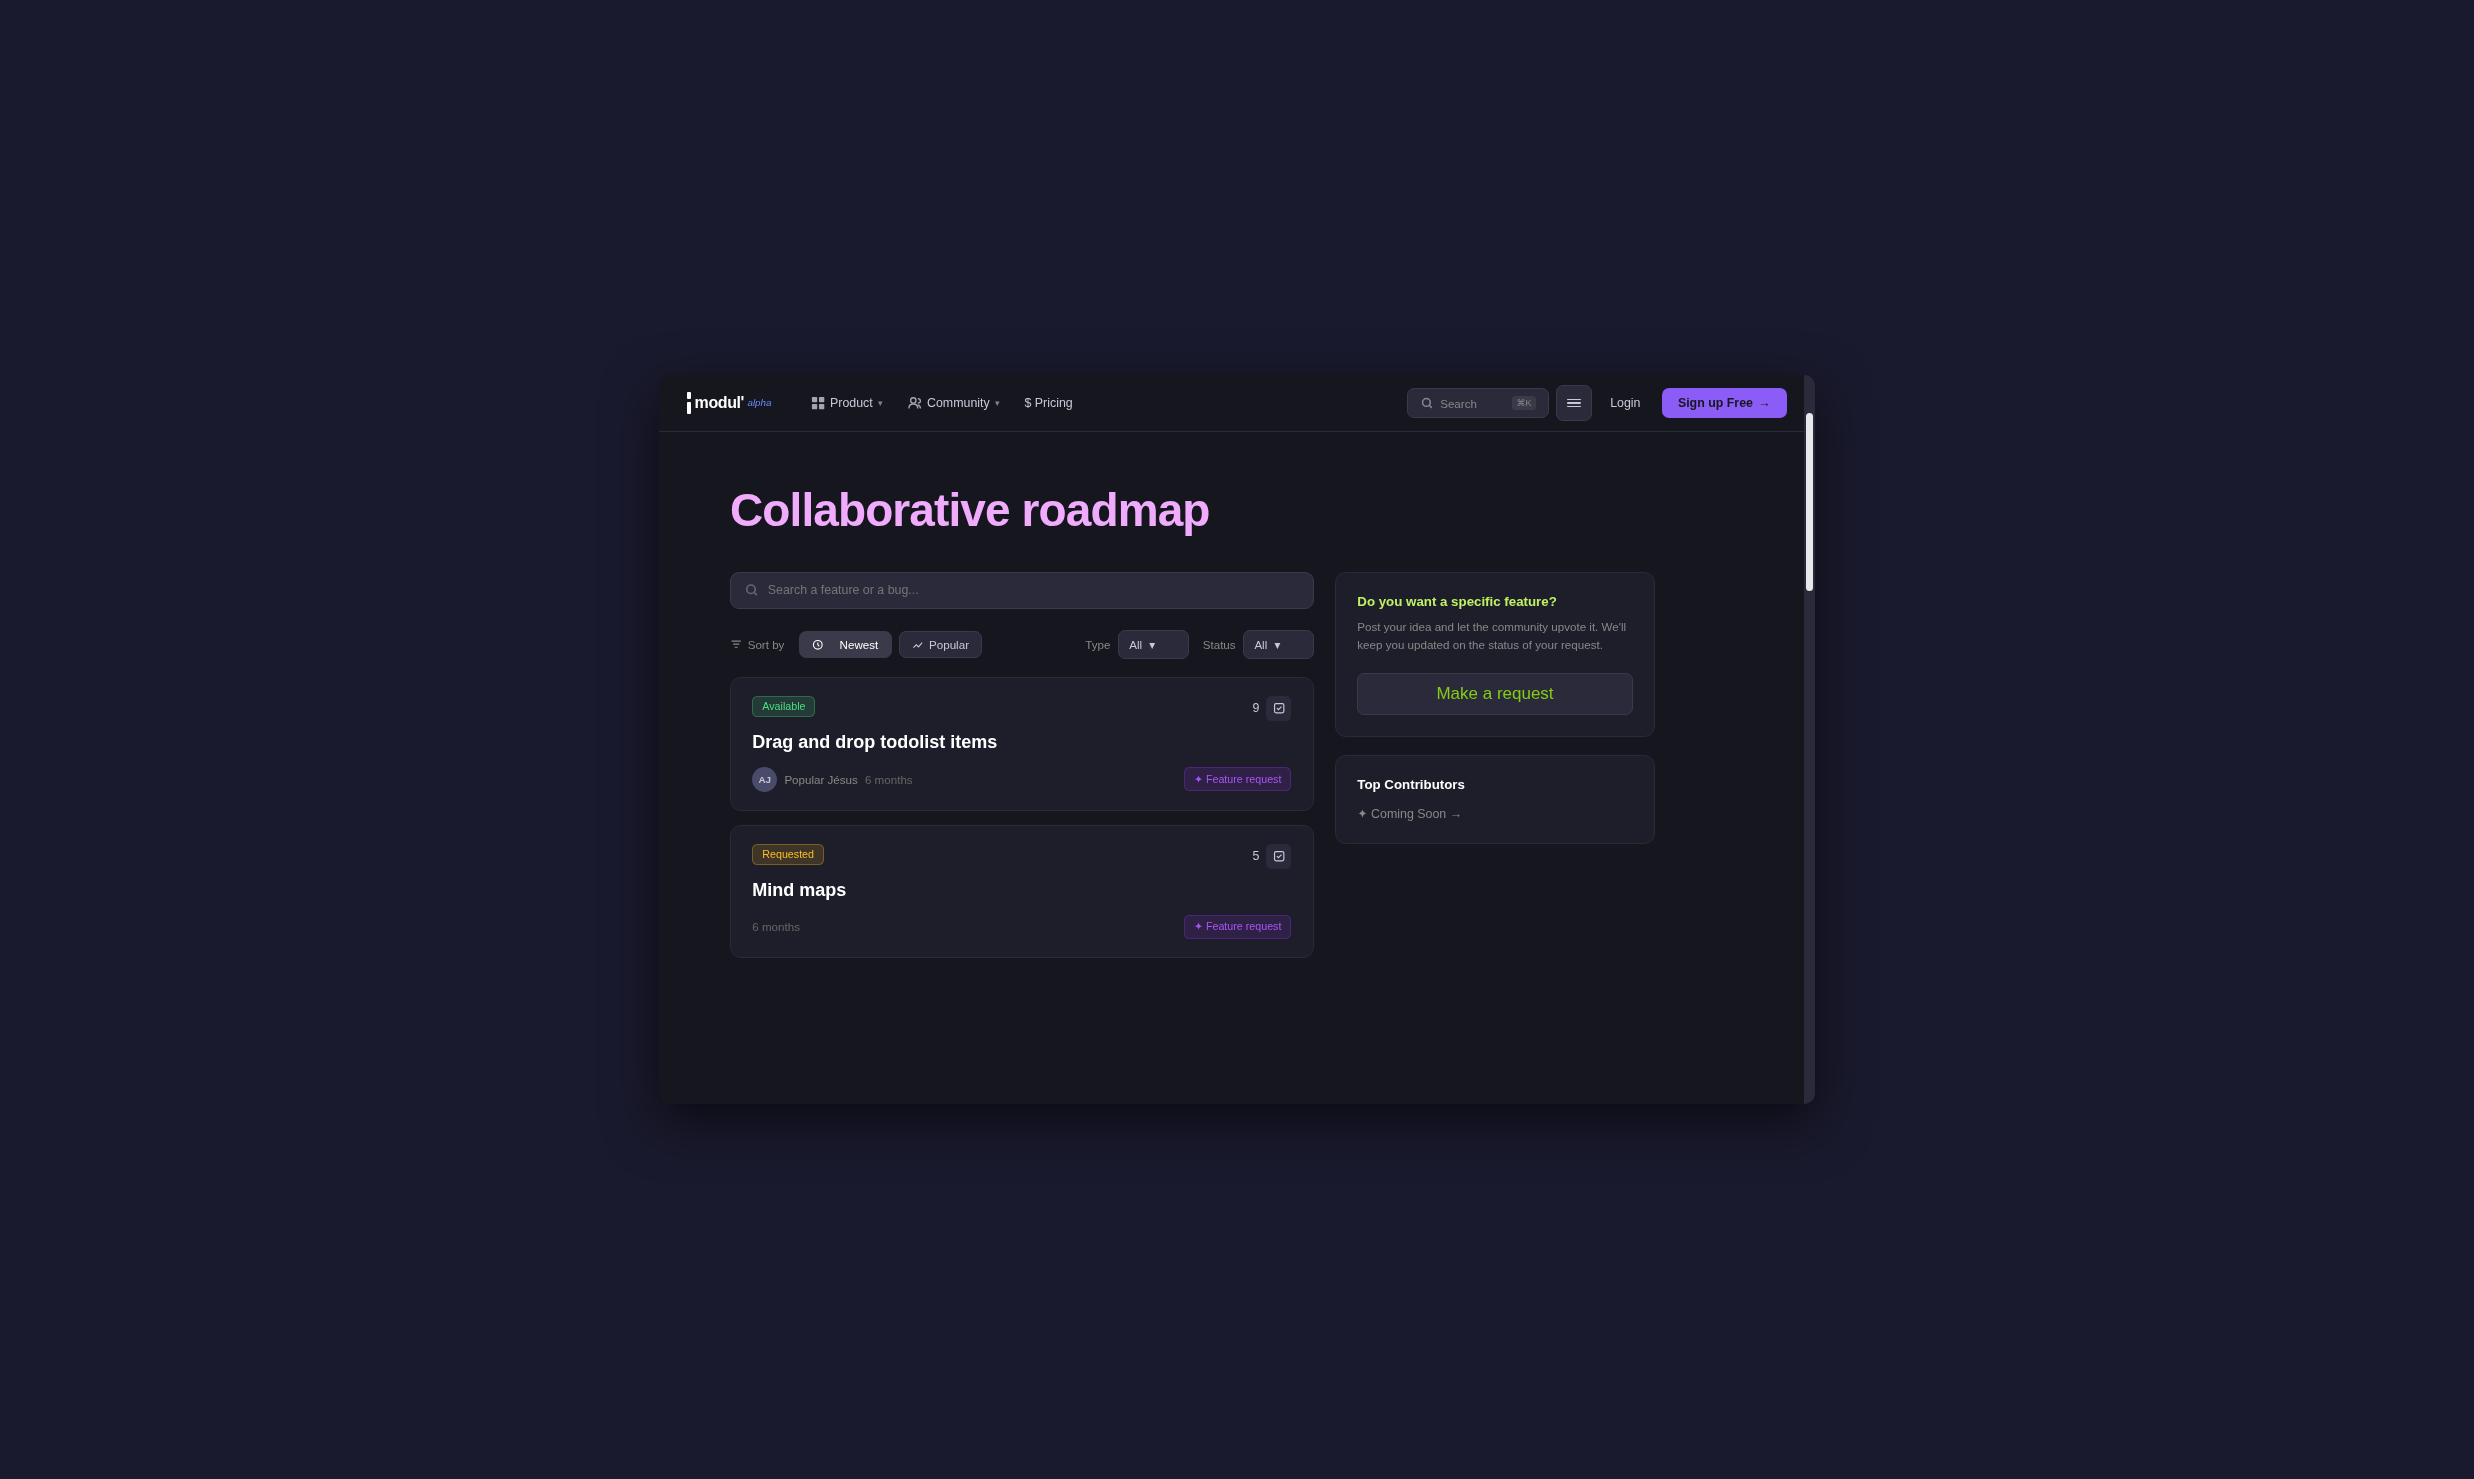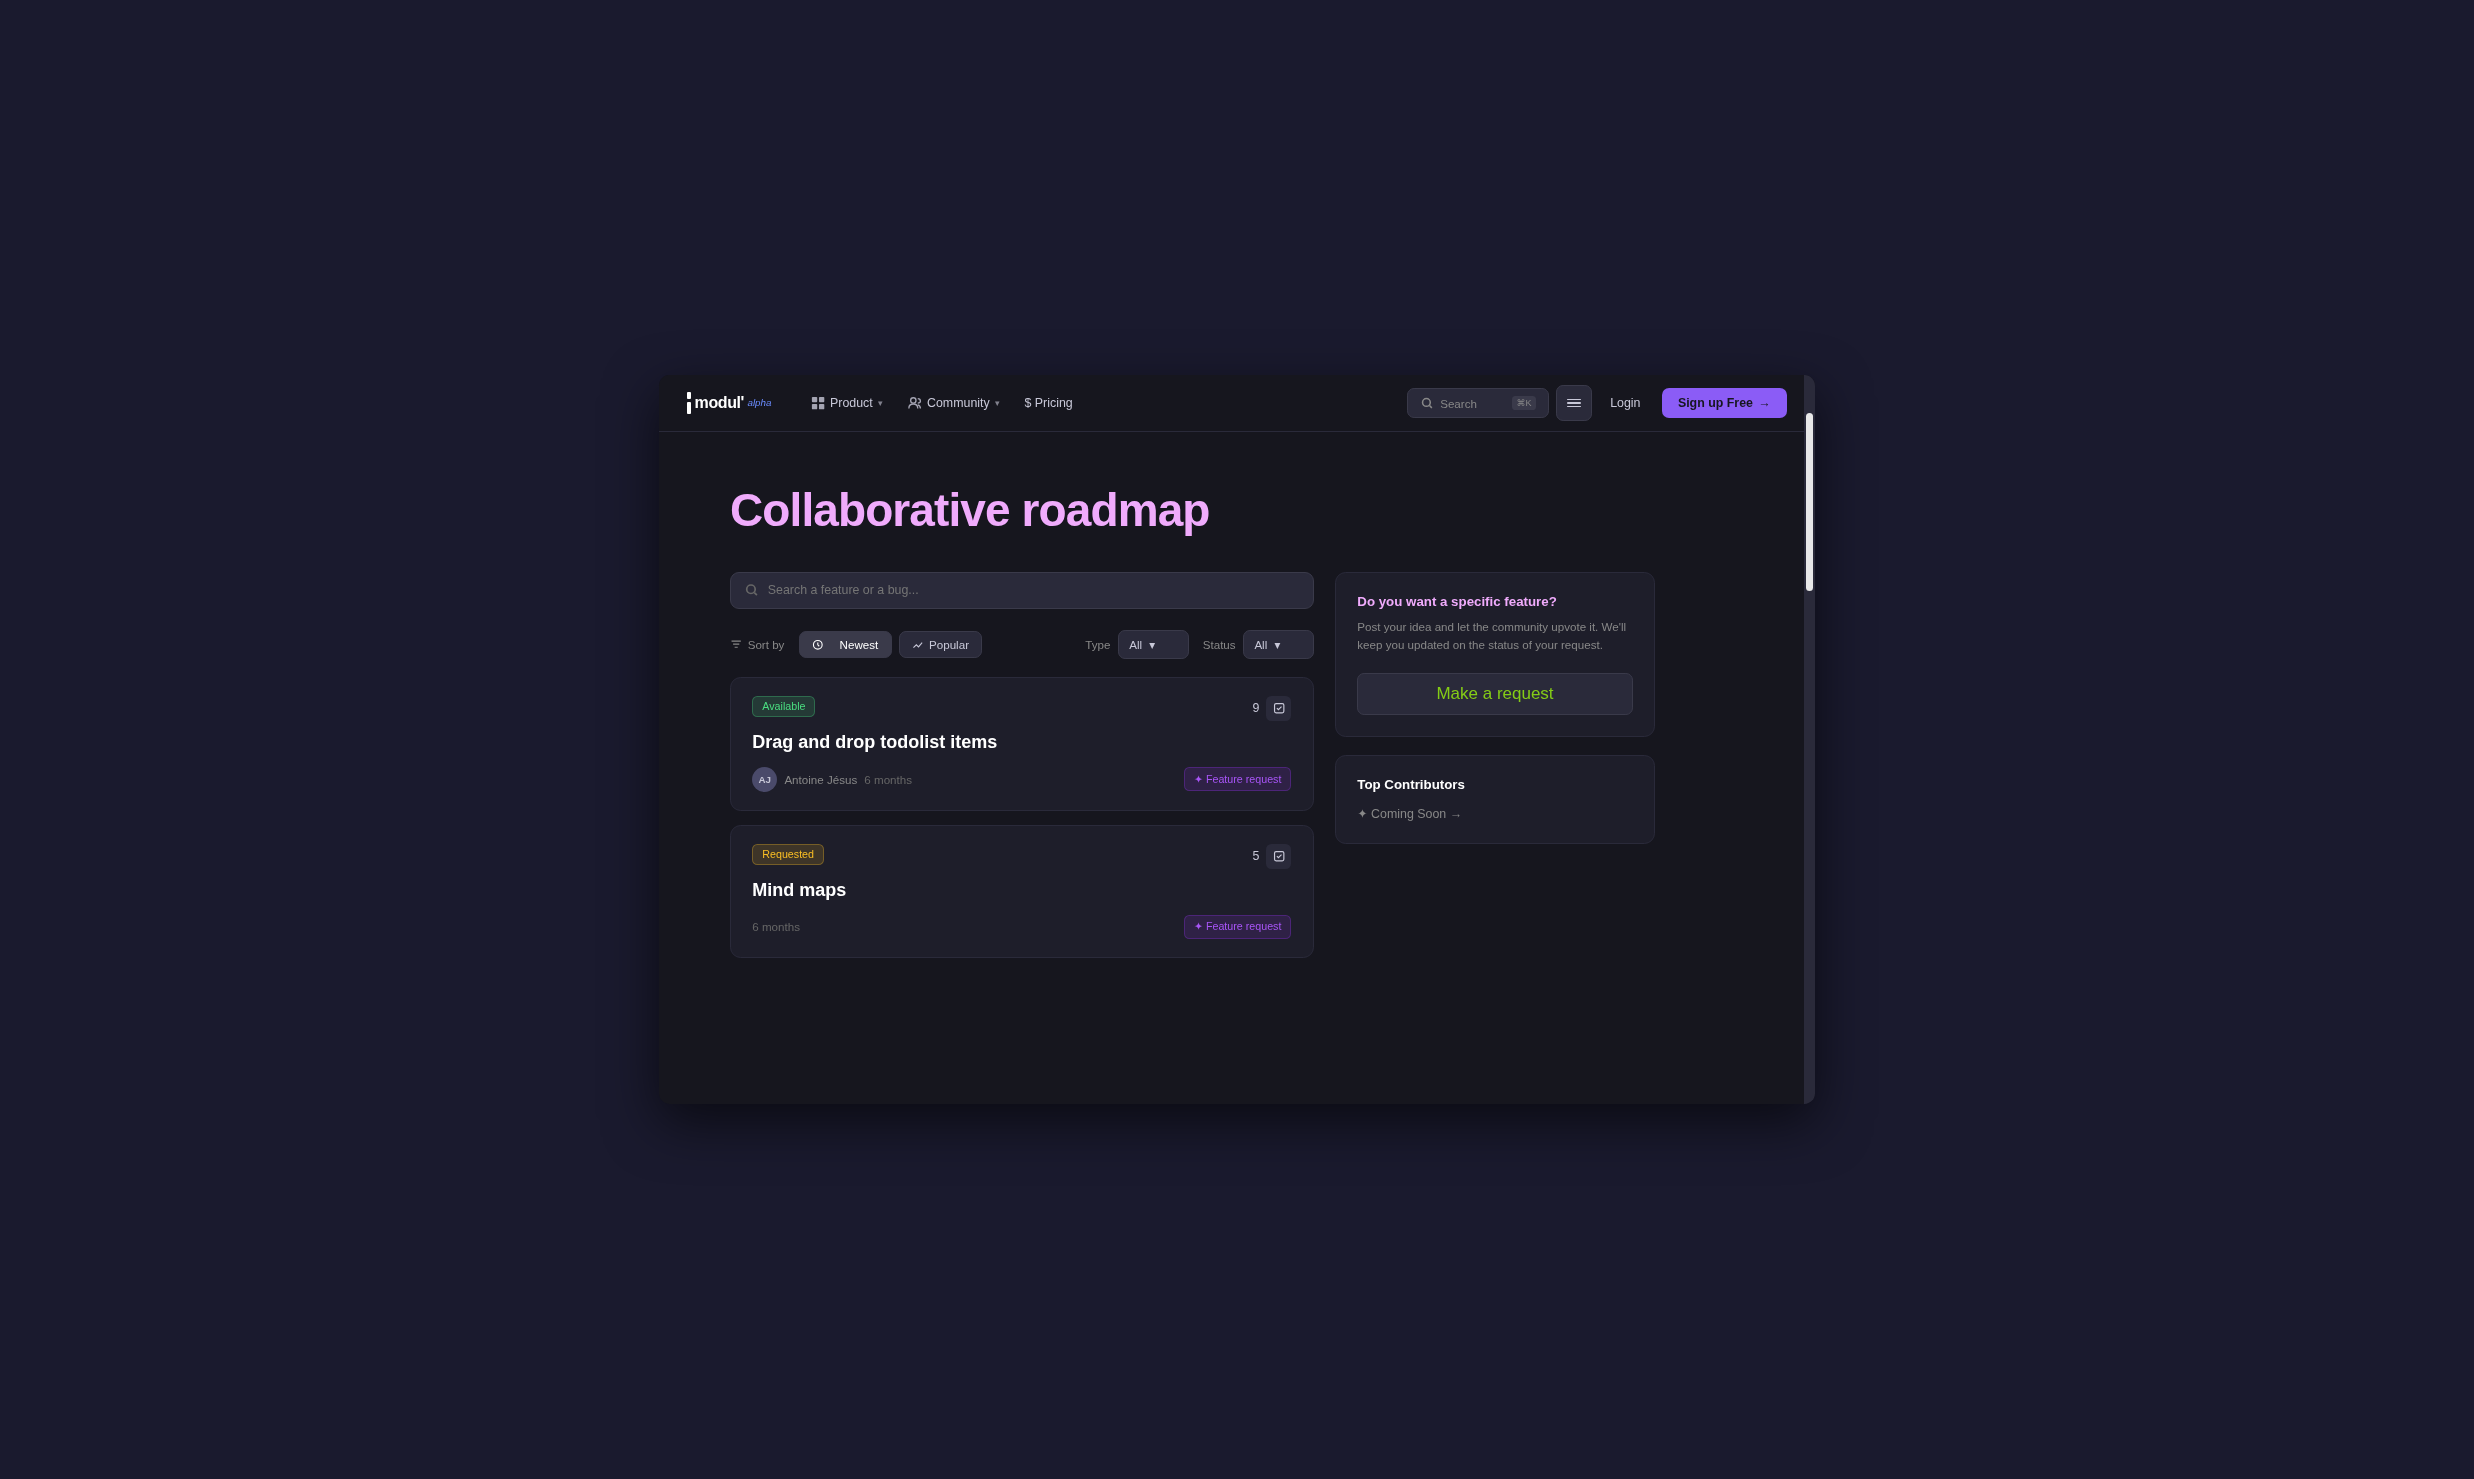--- a/index.html
+++ b/index.html
@@ -432,21 +432,21 @@
     
     .feature-request-card {
       background: #1e1e2a;
       border: 0.9px solid #2a2a3a;
       border-radius: 10.7px;
       padding: 21.3px;
       margin-bottom: 18px;
     }
 
     .feature-request-title {
-      color: #f0abfc;
+      color: #bef264;
       font-size: 13.3px;
       font-weight: 600;
       margin-bottom: 9px;
     }
 
     .feature-request-desc {
       color: #888;
       font-size: 11.6px;
       line-height: 1.6;
       margin-bottom: 18px;
@@ -631,21 +631,21 @@
                 </svg>
               </div>
             </div>
           </div>
           <div class="card-title">Drag and drop todolist items</div>
           <div class="card-footer">
             <div class="card-author">
               <div class="avatar">
                 <span>AJ</span>
               </div>
-              <span class="author-name">Antoine Jésus</span>
+              <span class="author-name">Popular Jésus</span>
               <span class="author-time">6 months</span>
             </div>
             <div class="feature-tag">✦ Feature request</div>
           </div>
         </div>
 
         <div class="roadmap-card">
           <div class="card-header">
             <span class="status-badge status-requested">Requested</span>
             <div class="vote-count">

